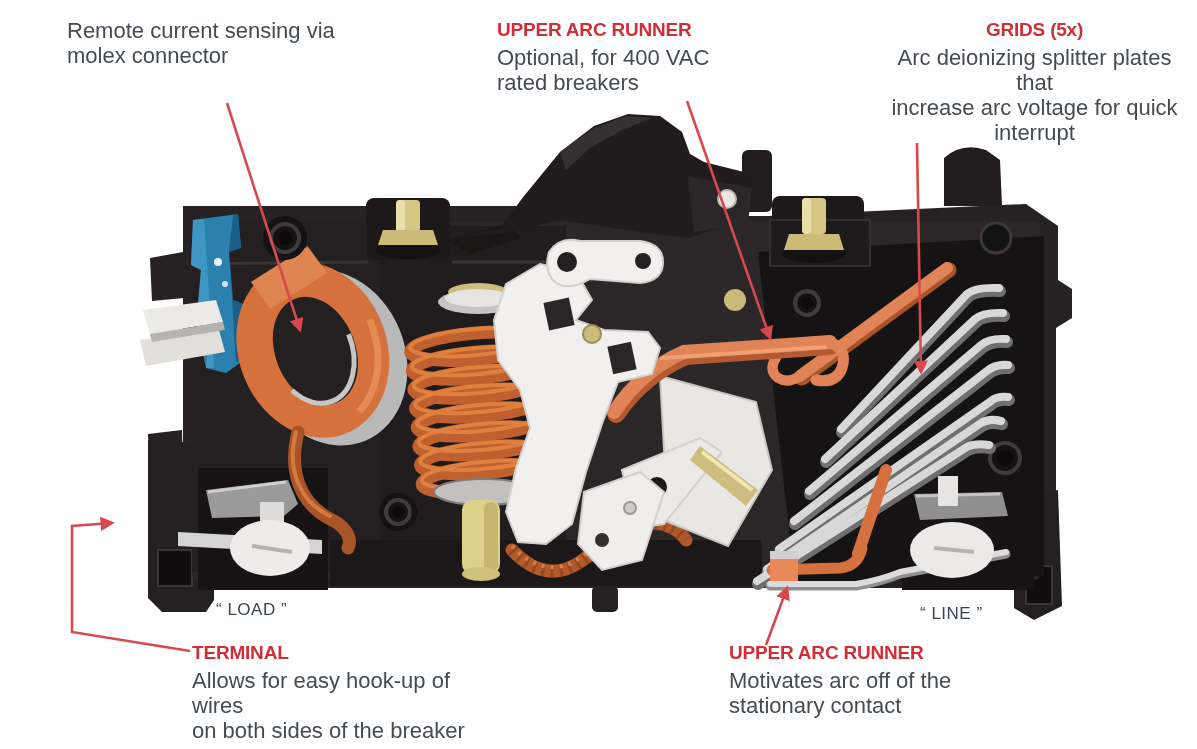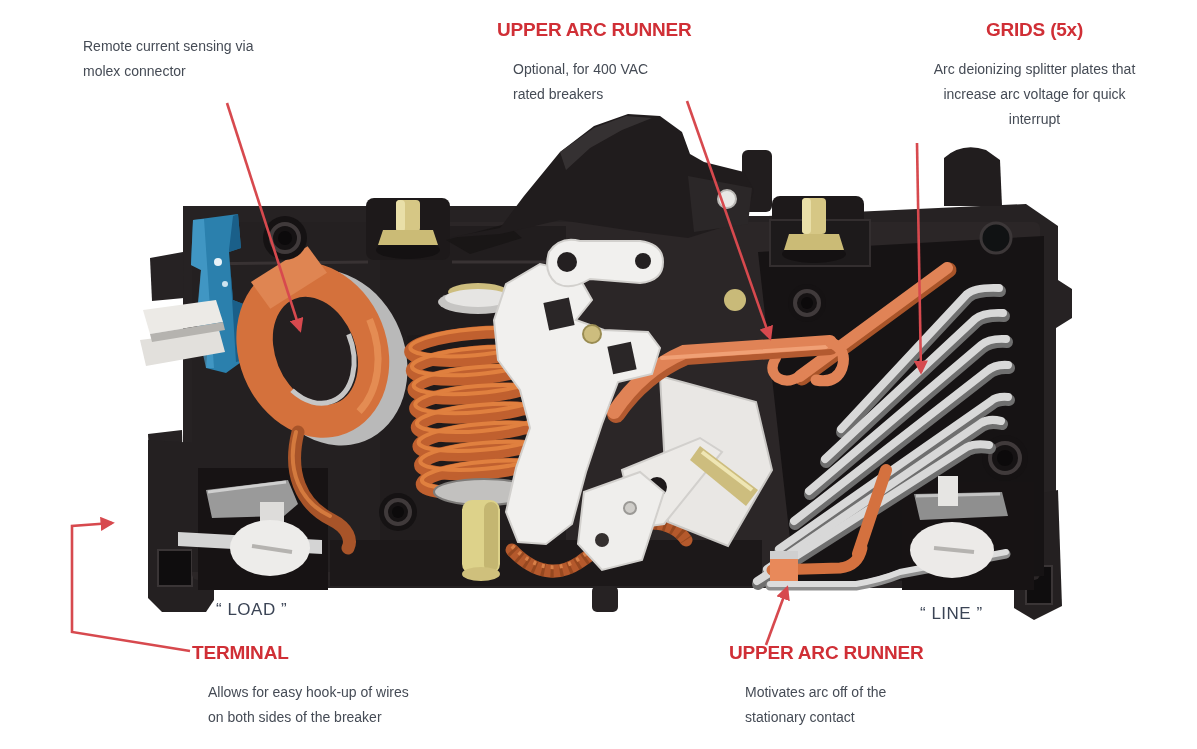--- a/index.html
+++ b/index.html
@@ -7,21 +7,21 @@
     position:relative;width:1197px;height:749px;background:#ffffff;
     font-family:"Liberation Sans",sans-serif;overflow:hidden;
   }
   .art{position:absolute;left:0;top:0;}
   .callout{position:absolute;}
   .co-title{
     font-size:19px;font-weight:bold;color:#d02f36;letter-spacing:-0.2px;
     line-height:23px;margin:0 0 4px 0;
   }
   .co-body{
-    font-size:14px;color:#454b55;line-height:25px;white-space:pre-line;margin:16px;
+    font-size:22px;color:#454b55;line-height:25px;white-space:pre-line;margin:0;
   }
   .part-label{
     position:absolute;font-size:17px;font-weight:normal;color:#3b4455;
     letter-spacing:0.5px;
   }
 </style>
 </head>
 <body>
 
 <div class="stage">

